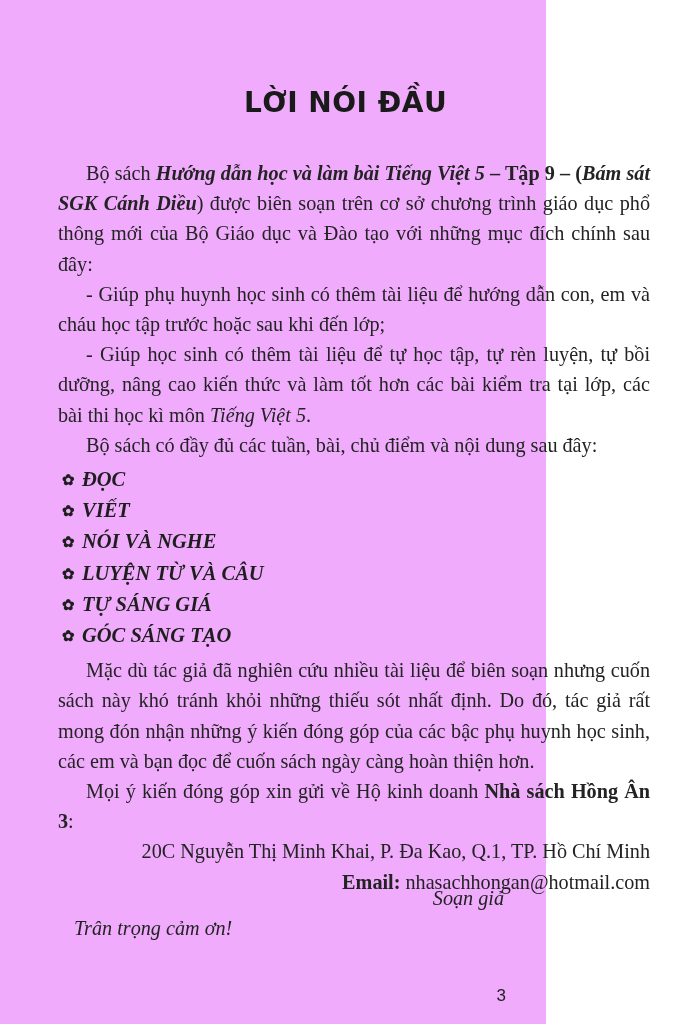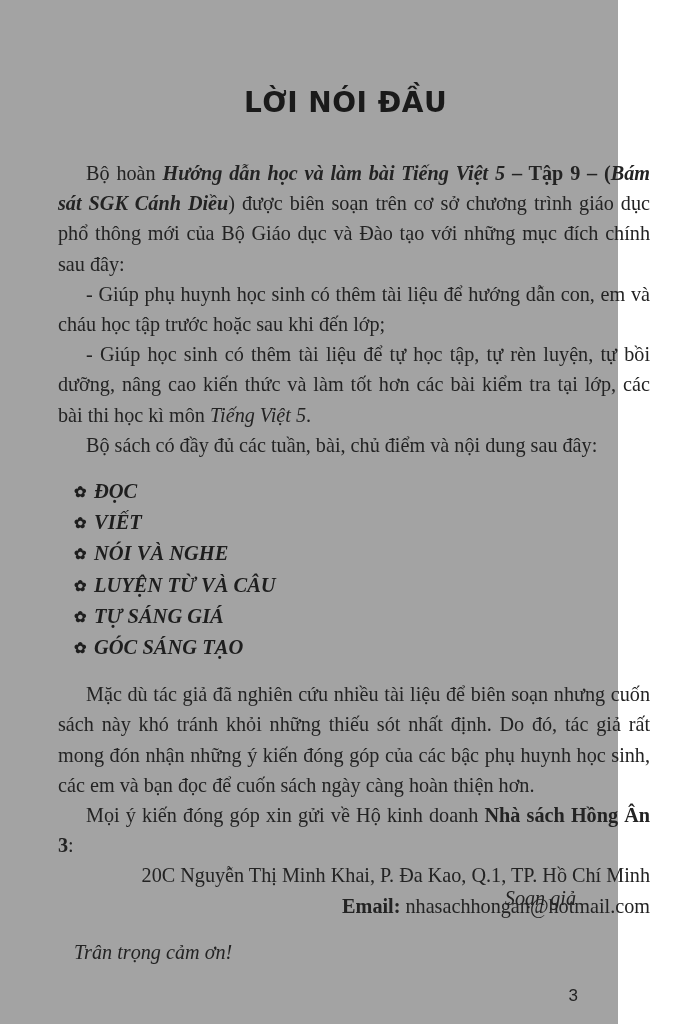--- a/index.html
+++ b/index.html
@@ -11,22 +11,22 @@
       width: 691px;
       height: 1024px;
       position: relative;
       overflow: hidden;
       font-family: "DejaVu Serif", "Liberation Serif", serif;
       color: #222222;
     }
     .page {
       position: absolute;
       left: 0; top: 0;
-      width: 618px; height: 1024px;
-      background: #a3a3a3;
+      width: 546px; height: 1024px;
+      background: #f0abfc;
     }
     .title {
       position: absolute;
       top: 86px;
       left: 0;
       width: 691px;
       text-align: center;
       font-family: "DejaVu Sans", "Liberation Sans", sans-serif;
       font-weight: bold;
       font-size: 28px;
@@ -42,21 +42,21 @@
       font-size: 20.2px;
       line-height: 30.2px;
       text-align: justify;
       color: #232323;
     }
     .p { margin: 0; text-indent: 28px; }
     .p-noindent { margin: 16px; text-indent: 0; }
     .bi { font-weight: bold; font-style: italic; }
     .i { font-style: italic; }
     .b { font-weight: bold; }
-    .list { margin: 16px; padding: 0; list-style: none; }
+    .list { margin: 4px; padding: 0; list-style: none; }
     .list li {
       font-style: italic;
       font-weight: bold;
       font-size: 20.5px;
       line-height: 30.2px;
       color: #1e1e1e;
     }
     .bullet {
       font-style: normal;
       display: inline-block;
@@ -86,21 +86,21 @@
     }
   </style>
 </head>
 <body>
 
 <div class="page">
 
   <div class="title">LỜI NÓI ĐẦU</div>
 
   <div class="body-text">
-    <p class="p"><span>Bộ hoàn </span><span class="bi">Hướng dẫn học và làm bài Tiếng Việt 5</span><span class="b"> – Tập 9 – (</span><span class="bi">Bám sát SGK Cánh Diều</span><span>) được biên soạn trên cơ sở chương trình giáo dục phổ thông mới của Bộ Giáo dục và Đào tạo với những mục đích chính sau đây:</span></p>
+    <p class="p"><span>Bộ sách </span><span class="bi">Hướng dẫn học và làm bài Tiếng Việt 5</span><span class="b"> – Tập 9 – (</span><span class="bi">Bám sát SGK Cánh Diều</span><span>) được biên soạn trên cơ sở chương trình giáo dục phổ thông mới của Bộ Giáo dục và Đào tạo với những mục đích chính sau đây:</span></p>
 
     <p class="p">- Giúp phụ huynh học sinh có thêm tài liệu để hướng dẫn con, em và cháu học tập trước hoặc sau khi đến lớp;</p>
     <p class="p"><span>- Giúp học sinh có thêm tài liệu để tự học tập, tự rèn luyện, tự bồi dưỡng, nâng cao kiến thức và làm tốt hơn các bài kiểm tra tại lớp, các bài thi học kì môn </span><span class="i">Tiếng Việt 5</span><span>.</span></p>
 
     <p class="p">Bộ sách có đầy đủ các tuần, bài, chủ điểm và nội dung sau đây:</p>
 
     <ul class="list">
       <li><span class="bullet">✿</span><span>ĐỌC</span></li>
       <li><span class="bullet">✿</span><span>VIẾT</span></li>
       <li><span class="bullet">✿</span><span>NÓI VÀ NGHE</span></li>

